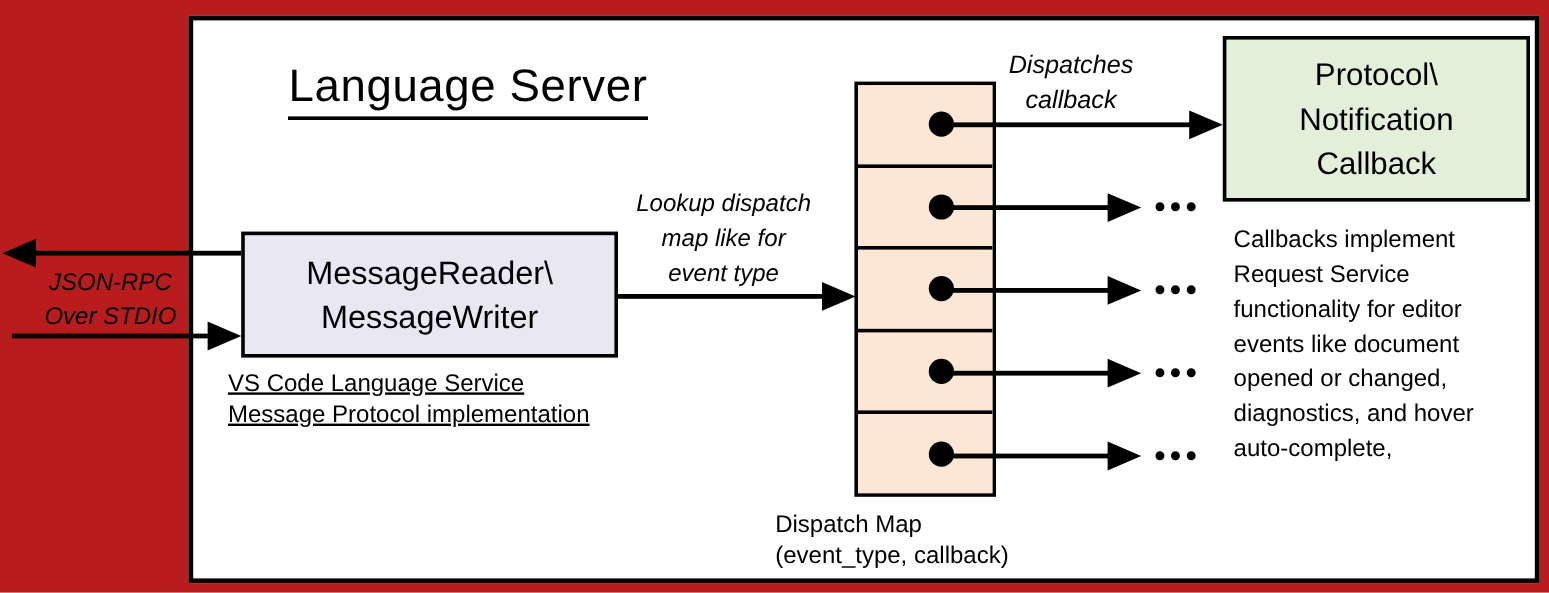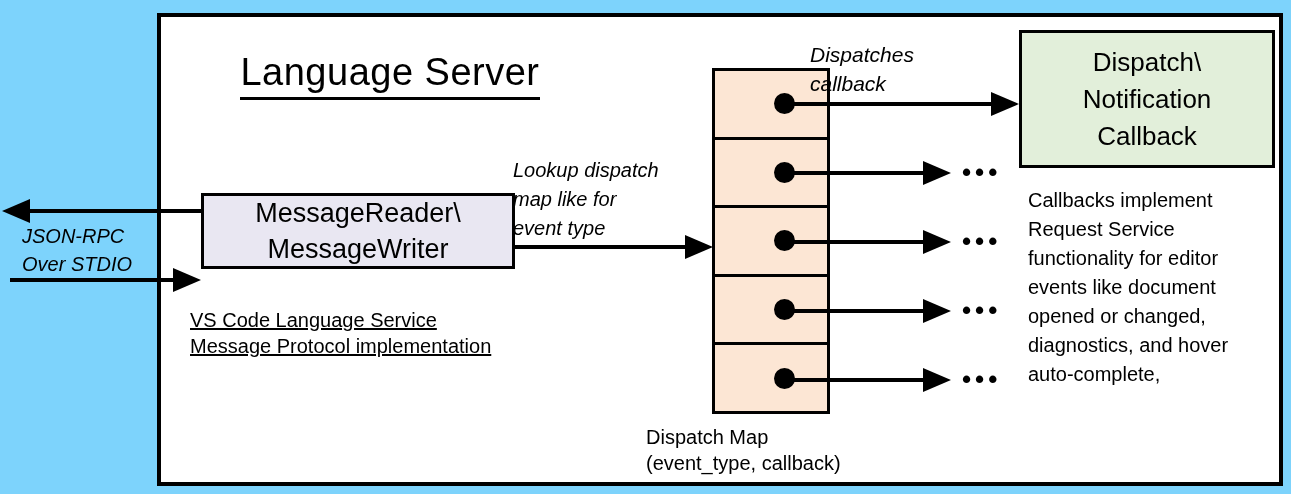--- a/index.html
+++ b/index.html
@@ -1,20 +1,20 @@
 <!DOCTYPE html>
 <html><head>
 <meta charset="utf-8">
 <style>
   html, body { margin: 0; padding: 0; background: #ffffff; }
   #canvas {
     position: relative;
     width: 1291px;
     height: 494px;
-    background: #7dd3fc;
+    background: #b91c1c;
     font-family: "Liberation Sans", sans-serif;
     color: #000000;
     overflow: hidden;
   }
   .abs { position: absolute; }
 
   
   #outer-box {
     left: 157px; top: 13px;
     width: 1126px; height: 473px;
@@ -41,37 +41,37 @@
   .node {
     box-sizing: border-box;
     border: 3px solid #000;
     display: flex;
     flex-direction: column;
     align-items: center;
     justify-content: center;
     text-align: center;
   }
   #reader-box {
-    left: 201px; top: 193px; width: 314px; height: 76px;
+    left: 201px; top: 193px; width: 314px; height: 105px;
     font-size: 27px; line-height: 36px;
   }
   #callback-box {
     left: 1019px; top: 30px; width: 256px; height: 138px;
     font-size: 26px; line-height: 37px;
   }
 
   
   .caption { }
   .caption span { display: block; }
   #reader-caption { left: 190px; top: 307px; width: 360px; font-size: 20px; line-height: 26px; text-decoration: underline; }
   #callback-caption { left: 1028px; top: 186px; width: 240px; font-size: 20px; line-height: 29px; }
   #dispatch-caption { left: 646px; top: 424px; width: 260px; font-size: 20px; line-height: 26px; }
 
   
-  .note { font-style: italic; }
+  .note { text-align: center; font-style: italic; }
   .note span { display: block; }
   #io-label { left: 22px; top: 222px; width: 140px; font-size: 20px; line-height: 28px; }
   #lookup-label { left: 513px; top: 156px; width: 180px; font-size: 20px; line-height: 29px; }
   #dispatches-label { left: 810px; top: 40px; width: 165px; font-size: 21px; line-height: 29px; }
 
   
   #dispatch-map {
     left: 712px; top: 68px; width: 118px; height: 346px;
     border: 3px solid #000;
     box-sizing: border-box;
@@ -205,21 +205,21 @@
     <div class="head right abs" style="left:923px; top:368px;"></div>
   </div>
   <div class="ellipsis abs" style="top:368px;">•••</div>
 
   <div id="dispatches-label" class="abs note">
     <span>Dispatches</span>
     <span>callback</span>
   </div>
 
   <div id="callback-box" class="abs node" style="background:#e2efda;">
-    <span>Dispatch\</span>
+    <span>Protocol\</span>
     <span>Notification</span>
     <span>Callback</span>
   </div>
 
   <div id="callback-caption" class="abs caption">
     <span>Callbacks implement</span>
     <span>Request Service</span>
     <span>functionality for editor</span>
     <span>events like document</span>
     <span>opened or changed,</span>

